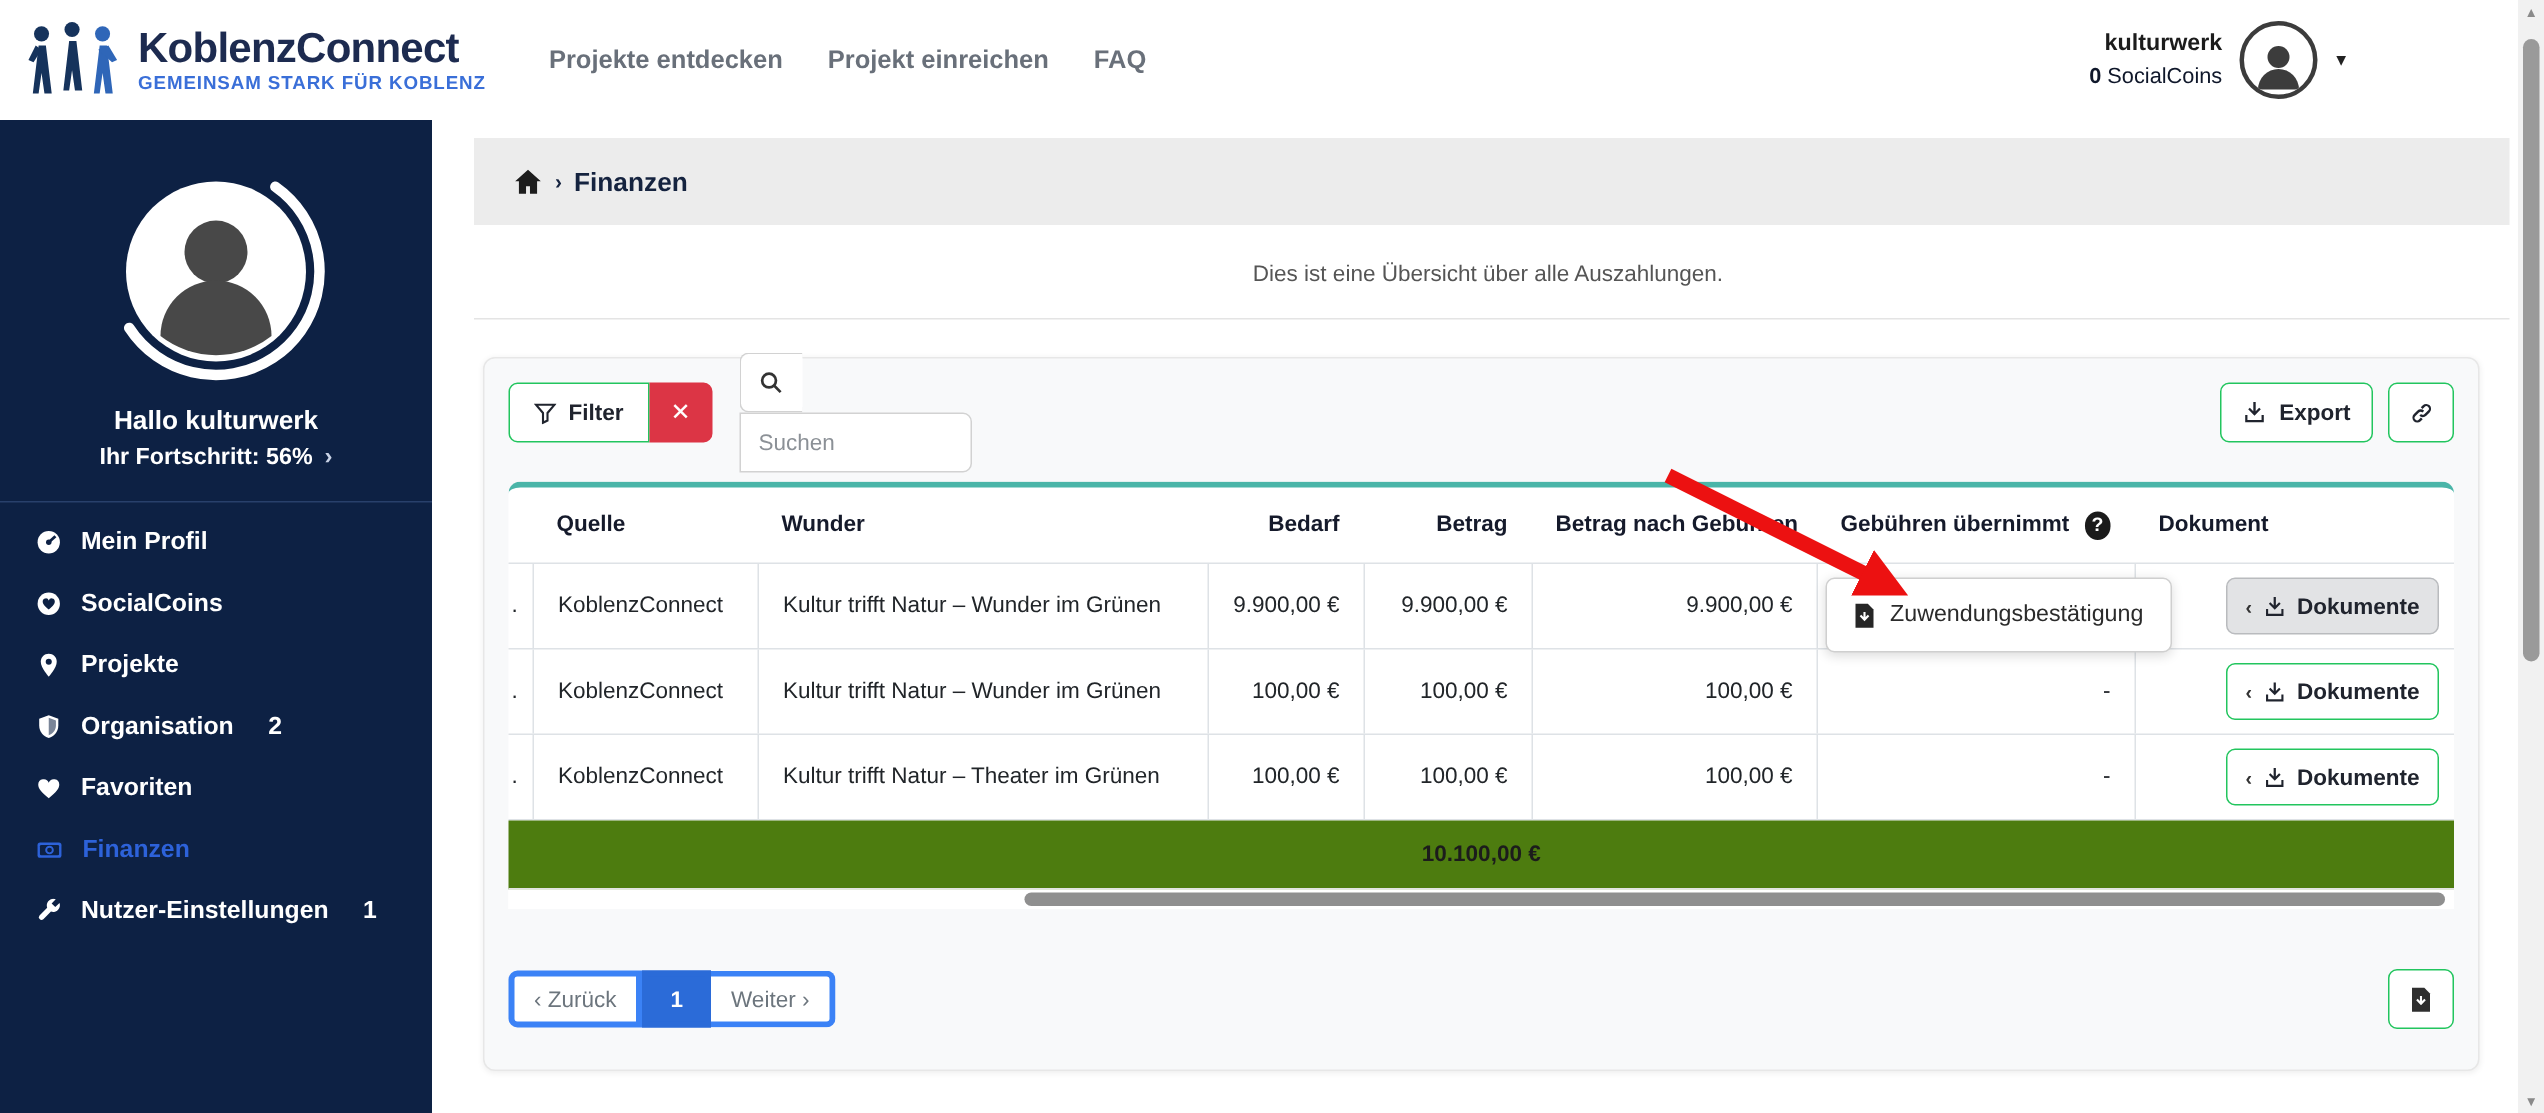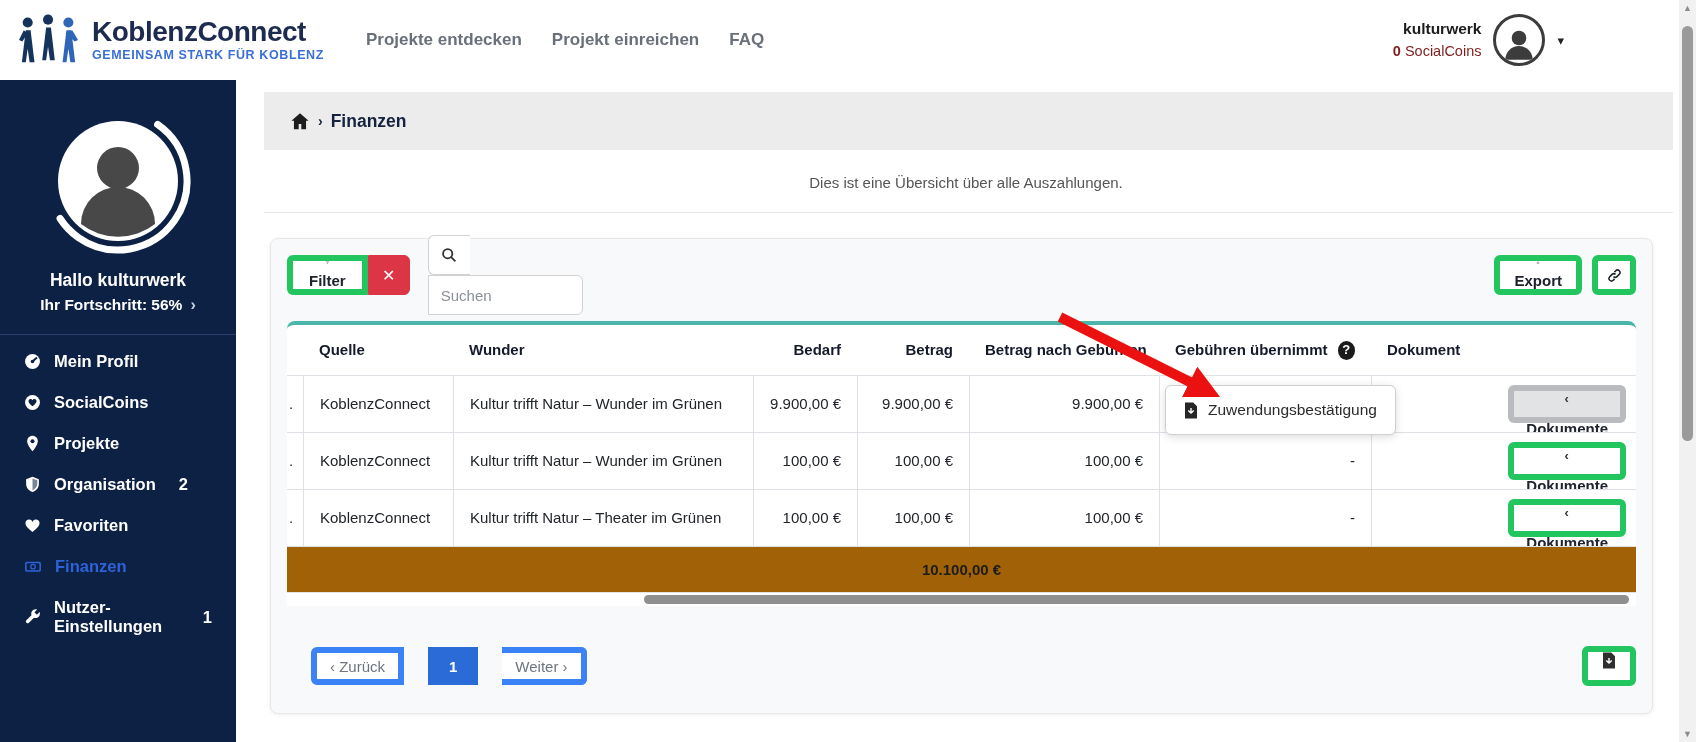--- a/index.html
+++ b/index.html
@@ -9,28 +9,28 @@
   
   .topbar { height:80px; background:#fff; display:flex; align-items:center; padding:0 36px 0 18px; position:relative; z-index:3; }
   .logo { display:flex; align-items:center; gap:12px; cursor:pointer; }
   .logo-txt .name { font-size:28px; font-weight:bold; color:#1d2b50; letter-spacing:-0.5px; line-height:1; }
   .logo-txt .tagline { font-size:12.5px; font-weight:bold; color:#3a6fd8; letter-spacing:0.6px; margin-top:2px; }
   .topnav { display:flex; gap:30px; margin-left:42px; }
   .topnav .nav-link { font-size:17px; color:#69707a; cursor:pointer;font-weight:bold; }
   .top-right { margin-left:auto; display:flex; align-items:center; gap:12px; padding-right:96px; }
   .acct { text-align:right; line-height:1.45; }
   .acct .uname { font-weight:bold; font-size:15.5px; color:#1c1c1c;text-align:right; }
-  .acct .coins { font-size:14.5px; color:#7f1d1d; }
+  .acct .coins { font-size:14.5px; color:#0f172a; }
   .acct .coins b { font-weight:bold; }
   .avatar-sm { width:52px; height:52px; border-radius:50%; border:3px solid #3c3c3c; background:#fff; overflow:hidden; display:flex; align-items:flex-end; justify-content:center; cursor:pointer; }
   .caret { font-size:13px; color:#222; cursor:pointer; }
 
   
   .layout { display:flex; height:662px; }
-  .sidebar { width:236px; background:#0d2144; color:#fff; flex-shrink:0; padding-top:18px; }
+  .sidebar { width:288px; background:#0d2144; color:#fff; flex-shrink:0; padding-top:18px; }
   .side-avatar-wrap { width:150px; height:150px; margin:8px auto 14px; position:relative; }
   .side-greet { text-align:center; font-size:17.5px; font-weight:bold; }
   .side-progress { text-align:center; font-size:15.5px; font-weight:bold; margin-top:5px; cursor:pointer; }
   .side-progress .chev { color:#c9d3e6; margin-left:8px; font-size:16px; }
   .side-divider { border-top:1px solid #28406b; margin:20px 0 6px; }
   .side-item { display:flex; align-items:center; gap:13px; padding:11px 24px; font-size:16.5px; font-weight:bold; color:#fff; cursor:pointer; }
   .side-item svg { flex-shrink:0; }
   .side-item.active { color:#2d62d9; }
   .side-item .badge-num { margin-left:10px; font-weight:bold; }
 
@@ -40,22 +40,22 @@
   .crumb-band { margin:12px 23px 0 28px; height:58px; background:#ececec; display:flex; align-items:center; padding:0 26px; }
   .crumb { display:flex; align-items:center; gap:8px; font-size:17.5px; font-weight:bold; color:#15233f; }
   .crumb .sep { font-size:14px; font-weight:bold; }
   .page-desc { margin:24px 28px 0; font-size:15px; color:#555;text-align:center; }
   .rule { border:none; border-top:1px solid #e4e4e4; margin:21px 23px 0 28px; }
 
   
   .card { margin:25px 43px 0 34px; background:#f8f9fa; border:1px solid #e7e7e7; border-radius:8px;
           box-shadow:0 1px 4px rgba(0,0,0,.07); padding:16px 16px 27px; position:relative; }
   .card-toolbar { display:flex; align-items:center; height:40px; margin-bottom:26px; }
-  .btn { display:inline-flex; align-items:center; gap:8px; border:6px solid #22c55e; background:#fff; border-radius:6px;
-         font-size:15px; font-weight:bold; color:#20242e; padding:0 14px; height:40px; cursor:pointer;flex-direction:column; }
+  .btn { display:inline-flex; align-items:center; gap:8px; border:1px solid #22c55e; background:#fff; border-radius:6px;
+         font-size:15px; font-weight:bold; color:#20242e; padding:0 14px; height:40px; cursor:pointer; }
   .filter-group { display:flex; }
   .filter-group .btn-filter { border-radius:6px 0 0 6px; padding:0 16px; }
   .btn-close-filter { width:42px; height:40px; background:#dc3545; border:1px solid #dc3545; border-radius:0 6px 6px 0;
          color:#fff; font-size:16px; font-weight:bold; display:flex; align-items:center; justify-content:center; cursor:pointer; }
   .search-group { display:flex; margin-left:18px;flex-direction:column; }
   .search-icon-box { width:42px; height:40px; border:1px solid #d2d2d2; border-right:none; border-radius:6px 0 0 6px;
          background:#fff; display:flex; align-items:center; justify-content:center; color:#333; }
   .search-input { width:155px; height:40px; border:1px solid #d2d2d2; border-radius:0 6px 6px 0; font-size:15px;
          padding:0 12px; color:#333; background:#fff; outline:none; font-family:inherit; }
   .search-input::placeholder { color:#8b9096; }
@@ -72,36 +72,36 @@
   .trow { border-bottom:1px solid #dee2e6; }
   .td { line-height:56px; color:#212529; }
   .num { text-align:right; }
   .th-flex { display:flex; align-items:center; gap:10px; }
   .qmark { width:19px; height:19px; border-radius:50%; background:#1b1b1b; color:#fff; font-size:13px; font-weight:bold;
            display:inline-flex; align-items:center; justify-content:center; cursor:pointer; }
   .doc-cell { display:flex; align-items:center; justify-content:flex-end; padding-right:10px; }
   .btn-doc { height:38px; font-size:15px; gap:7px; padding:0 12px; }
   .btn-doc .mini-caret { font-size:13px; color:#333; margin-right:1px; }
   .btn-doc.pressed { background:#e2e3e5; border-color:#b9bbbe; }
-  .total-row { background:#a16207; height:46px; display:flex; align-items:center; justify-content:center;
+  .total-row { background:#4d7c0f; height:46px; display:flex; align-items:center; justify-content:center;
                font-size:15px; font-weight:bold; color:#1c1c1c; border-bottom:1px solid #e3e3e3; }
   .hscroll { position:relative; height:13px; background:#fff; }
   .hscroll .thumb { position:absolute; top:2px; height:9px; border-radius:5px; background:#8f8f8f; left:26.5%; width:73%; cursor:pointer; }
 
   
   .popover-doc { position:absolute; left:878px; top:60px; height:50px; background:#fff; border:1px solid #cfcfcf;
                  border-radius:6px; box-shadow:0 2px 8px rgba(0,0,0,.14); display:flex; align-items:center; gap:10px;
                  padding:0 18px; font-size:15.5px; color:#2b2b2b; z-index:5; cursor:pointer; }
   .arrow-annot { position:absolute; left:735px; top:-22px; z-index:9; pointer-events:none; }
 
   
   .card-footer { display:flex; align-items:center; margin-top:40px; }
   .pagination { display:flex; }
-  .page-btn { height:38px; display:inline-flex; align-items:center; padding:0 13px; border:6px solid #3b82f6;
-              background:#fff; color:#6c757d; font-size:15px; cursor:pointer;margin-left:24px; }
+  .page-btn { height:38px; display:inline-flex; align-items:center; padding:0 13px; border:4px solid #3b82f6;
+              background:#fff; color:#6c757d; font-size:15px; cursor:pointer; }
   .page-btn.prev { border-radius:6px 0 0 6px; }
   .page-btn.next { border-radius:0 6px 6px 0; border-left:none; }
   .page-btn.cur { background:#2b6bd8; border-color:#2b6bd8; color:#fff; font-weight:bold; padding:0 15px; }
   .btn-download-all { margin-left:auto; color:#5a5f66; font-weight:bold; height:40px; }
   .btn-download-all svg { color:#2f2f2f; }
 
   
   .vscroll { position:fixed; right:0; top:0; width:17px; height:742px; background:#f1f1f1; z-index:50;
              display:flex; flex-direction:column; align-items:center; }
   .vscroll .arr { height:16px; font-size:9px; color:#8a8a8a; display:flex; align-items:center; cursor:pointer; }

